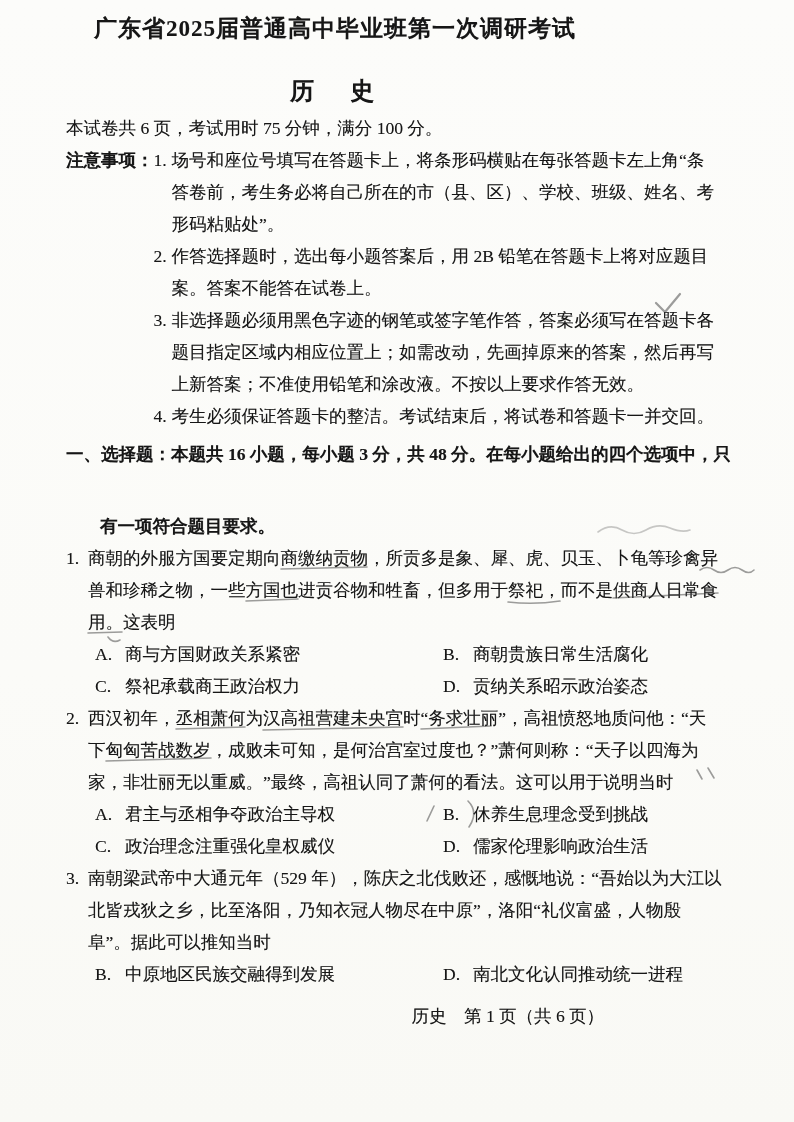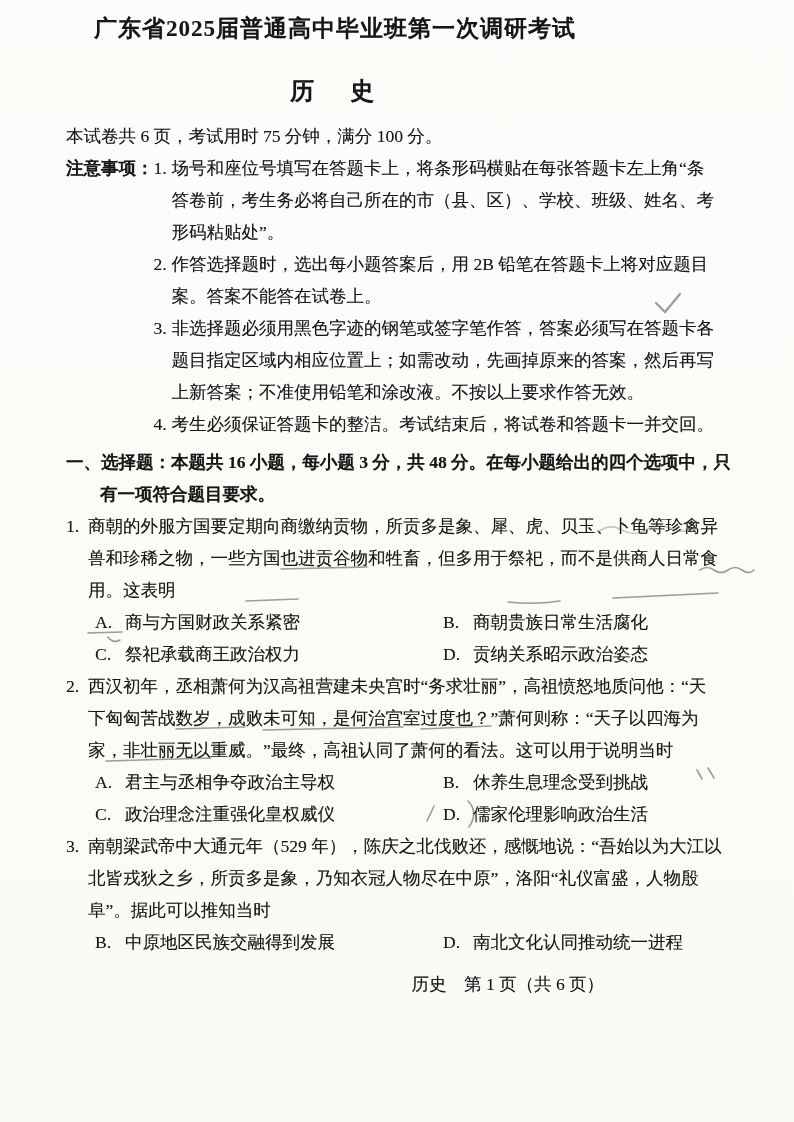--- a/index.html
+++ b/index.html
@@ -20,29 +20,29 @@
     font-size:23px;line-height:30px;font-weight:bold;
     letter-spacing:1px;
   }
   .subject-title{
     margin-top:26px;margin-right:150px;
     text-align:center;
     font-size:24px;line-height:42px;font-weight:bold;
     letter-spacing:6px;
   }
   .flow{font-size:17.5px;line-height:32px;}
-  .paper-info{margin-top:8px;}
+  .paper-info{margin-top:0;}
   .notice{display:flex;align-items:flex-start;}
   .notice-label{flex:0 0 78px;font-weight:bold;white-space:nowrap;}
   .notice-items{flex:1;min-width:0;}
   .n-item{display:flex;align-items:flex-start;}
   .n-num{flex:0 0 18px;}
   .n-body{flex:1;min-width:0;}
   .section-head{margin-top:6px;font-weight:bold;}
-  .section-head .cont{padding-left:34px;}
+  .section-head .cont{padding-left:34px;margin-top:40px;}
   .q{display:flex;align-items:flex-start;}
   .q-num{flex:0 0 22px;}
   .q-body{flex:1;min-width:0;}
   .opts{padding-left:7px;display:grid;grid-template-columns:348px 1fr;}
   .opt{white-space:nowrap;}
   .opt-label{display:inline-block;width:30px;}
   .page-footer{
     margin-top:10px;margin-right:150px;
     text-align:right;font-size:17.5px;line-height:32px;
   }
@@ -136,21 +136,21 @@
             <div class="opt"><span class="opt-label">C.</span><span>政治理念注重强化皇权威仪</span></div>
             <div class="opt"><span class="opt-label">D.</span><span>儒家伦理影响政治生活</span></div>
           </div>
         </div>
       </div>
 
       <div class="q">
         <div class="q-num">3.</div>
         <div class="q-body">
           <div class="line">南朝梁武帝中大通元年（529 年），陈庆之北伐败还，感慨地说：“吾始以为大江以</div>
-          <div class="line">北皆戎狄之乡，所贡多是象，乃知衣冠人物尽在中原”，洛阳“礼仪富盛，人物殷</div>
+          <div class="line">北皆戎狄之乡，比至洛阳，乃知衣冠人物尽在中原”，洛阳“礼仪富盛，人物殷</div>
           <div class="line">阜”。据此可以推知当时</div>
           <div class="opts">
             <div class="opt"><span class="opt-label">B.</span><span>中原地区民族交融得到发展</span></div>
             <div class="opt"><span class="opt-label">D.</span><span>南北文化认同推动统一进程</span></div>
           </div>
         </div>
       </div>
 
       <div class="page-footer">历史　第 1 页（共 6 页）</div>
     </div>

